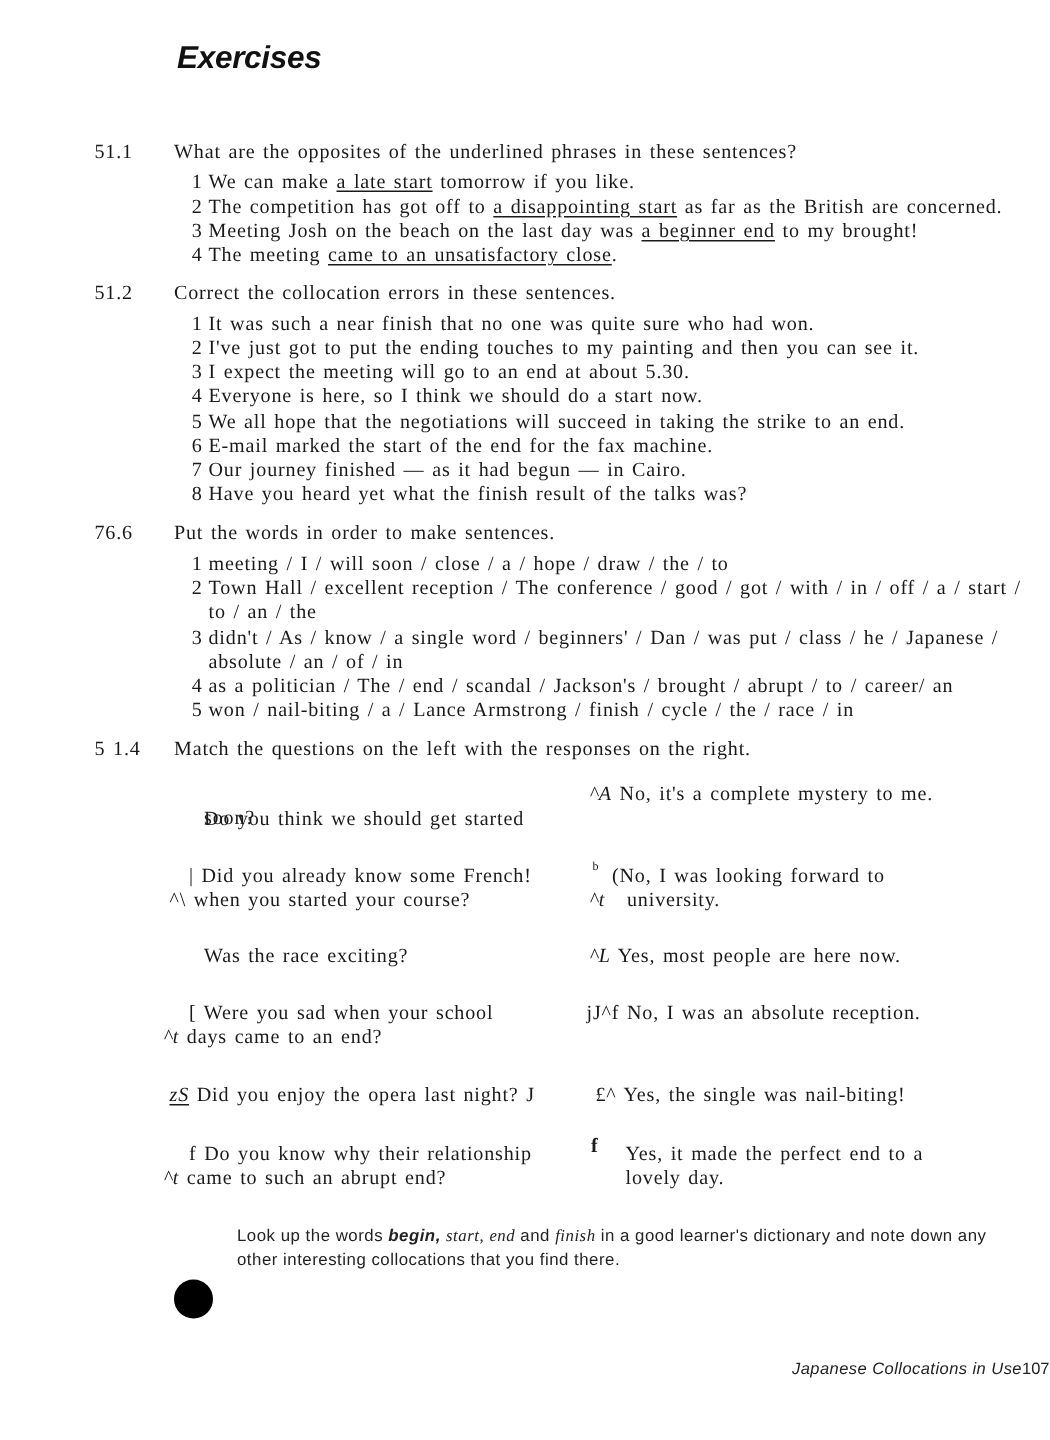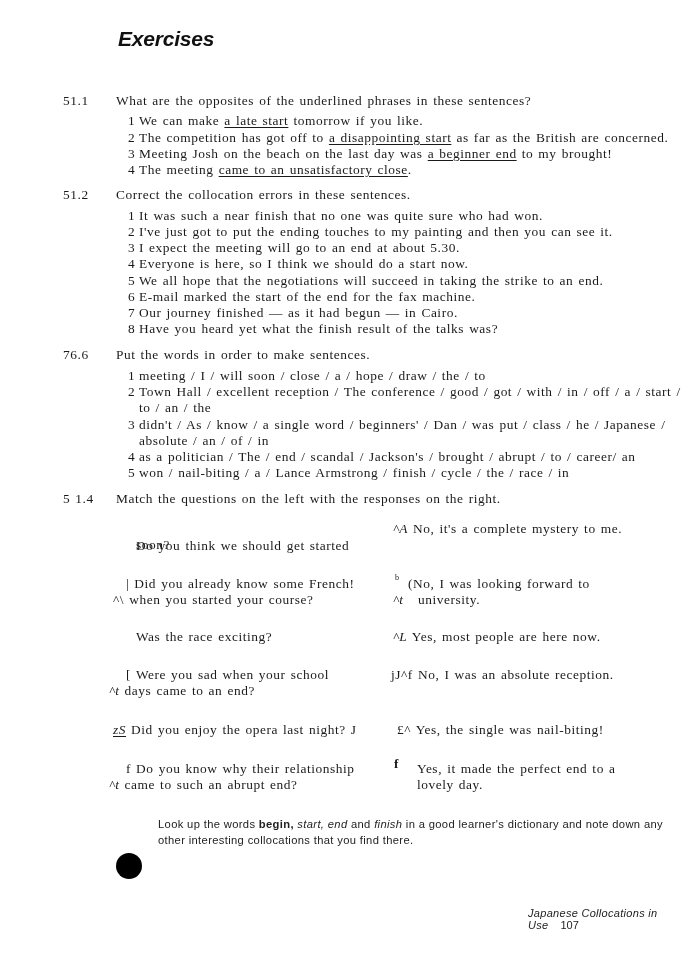--- a/index.html
+++ b/index.html
@@ -6,26 +6,26 @@
   body { width: 700px; height: 960px; position: relative; overflow: hidden; color: #1a1a1a; }
   .serif { font-family: "Liberation Serif", "DejaVu Serif", serif; font-size: 13.4px; letter-spacing: 0.55px; word-spacing: 1.2px; }
   .abs { position: absolute; white-space: nowrap; }
   .title { position: absolute; left: 118px; top: 27px; font-family: "Liberation Sans", sans-serif; font-weight: bold; font-style: italic; font-size: 21px; color: #111; letter-spacing: -0.2px; }
   .secnum { position: absolute; left: 63px; }
   .instr { position: absolute; left: 116px; }
   .item { position: absolute; left: 124px; text-align: center; }
   .item .n { display: inline-block; width: 15px; }
   .u { text-decoration: underline; text-underline-offset: 2px; }
   .note { position: absolute; left: 158px; top: 816px; width: 520px; font-family: "Liberation Sans", sans-serif; font-size: 11.2px; line-height: 16px; color: #222; letter-spacing: 0.35px; }
-  .note b { }
-  .note i { font-style: italic; }
+  .note b { font-style: italic; }
+  .note i { font-style: italic; font-family: Liberation Serif, serif; }
   .bullet { position: absolute; left: 116px; top: 853px; width: 26px; height: 26px; border-radius: 50%; background: #000; }
   .footer { position: absolute; left: 528px; top: 907px; font-family: "Liberation Sans", sans-serif; font-size: 11px; color: #222; }
   .footer .book { font-style: italic; letter-spacing: 0.3px; }
-  .footer .page { margin-left: 12px; }
+  .footer .page { }
   .mark { font-style: italic; }
 </style>
 </head>
 <body>
 
 <div class="title">Exercises</div>
 
 <div class="serif">
   <div class="abs secnum" style="top:93px">51.1</div>
   <div class="abs instr" style="top:93px">What are the opposites of the underlined phrases in these sentences?</div>

